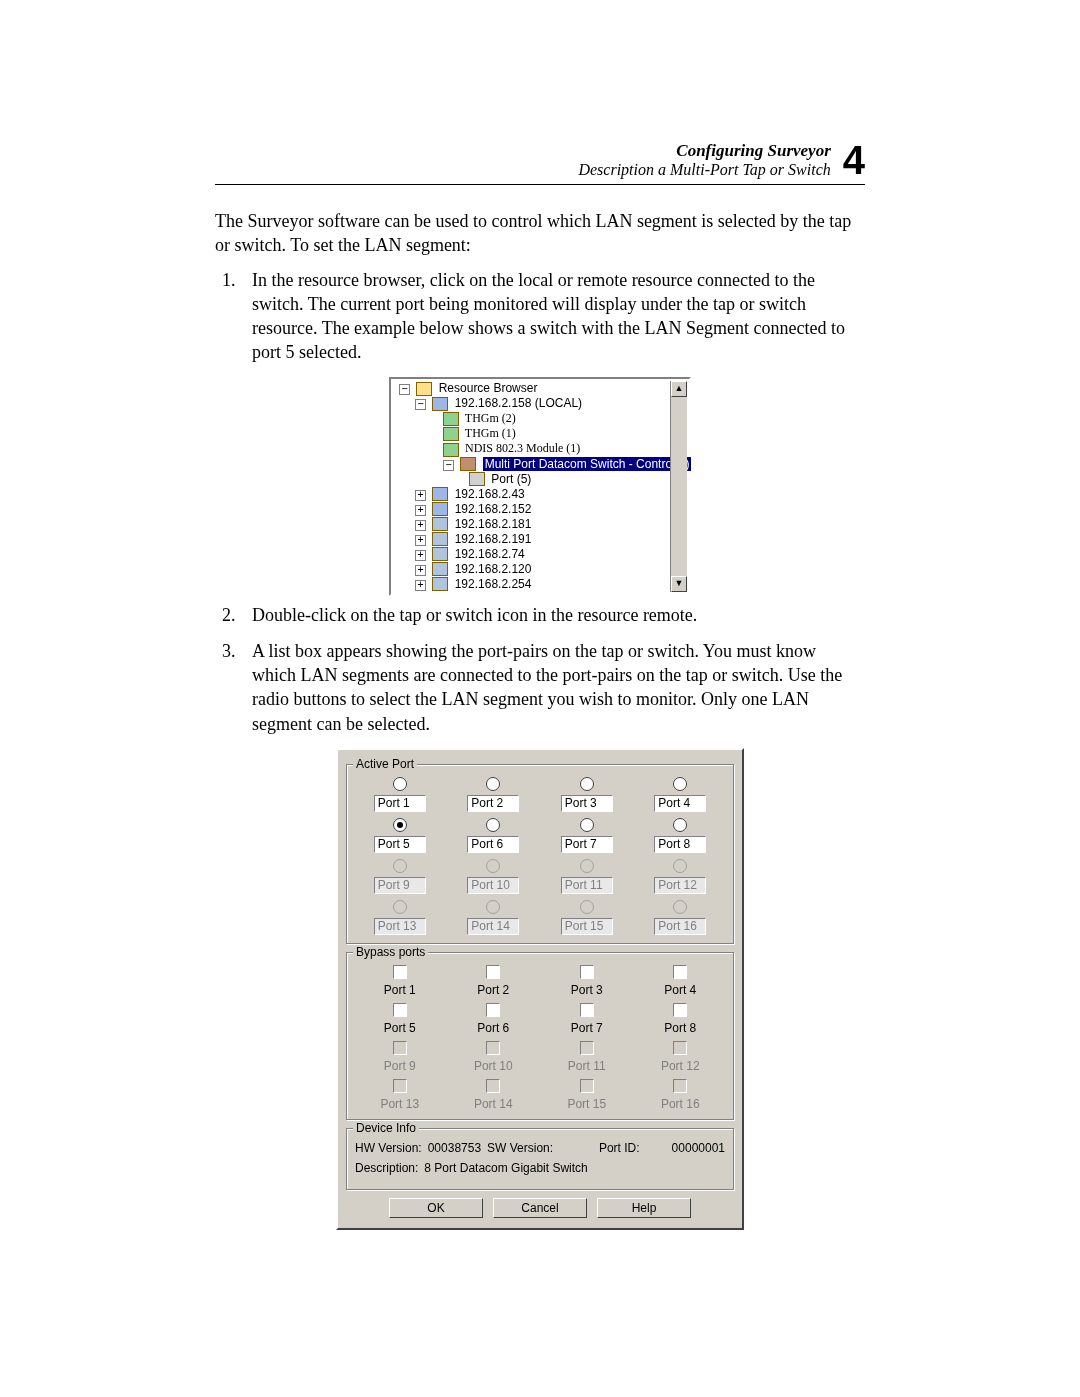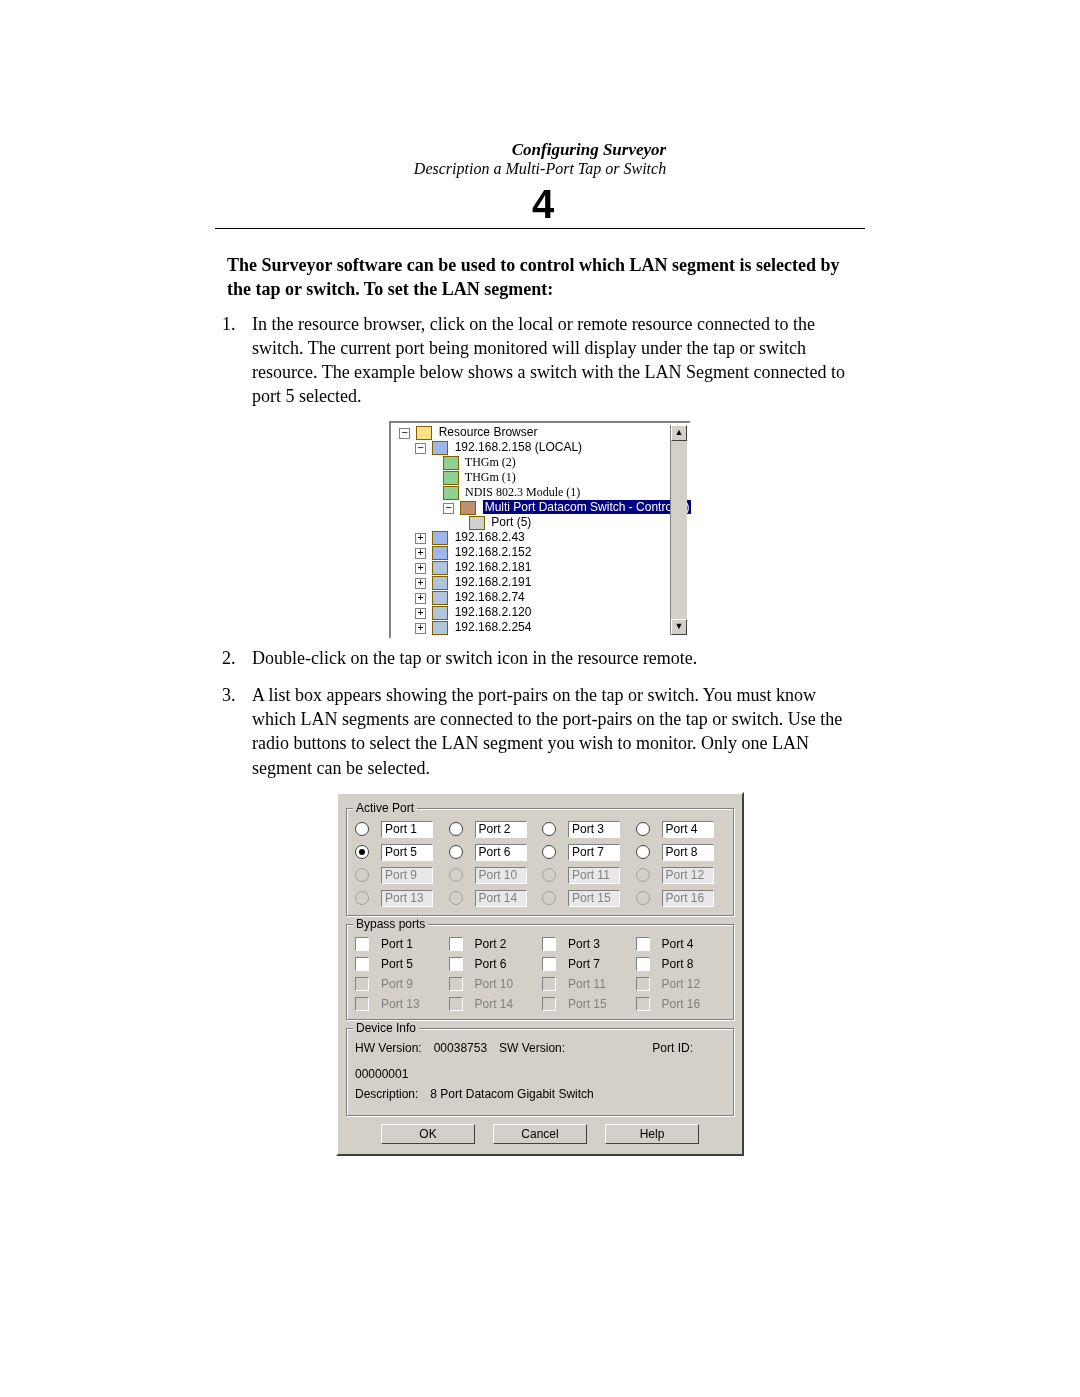--- a/index.html
+++ b/index.html
@@ -35,37 +35,35 @@
     display: inline-block;
     vertical-align: middle;
     margin-left: 6px;
     line-height: 1;
   }
   .header-block {
     display: flex;
     justify-content: flex-end;
     align-items: center;
     gap: 6px;
-    flex-direction: column;
   }
   .header-text {
     display: flex;
     flex-direction: column;
     align-items: flex-end;
     line-height: 1.15;
   }
   hr.header-rule {
     border: none;
     border-top: 1px solid #000;
     margin: 4px 0 24px 0;
   }
   .body-text {
     line-height: 1.35;
-    margin: 0 0 10px 12px;
-    font-weight: bold;
+    margin: 0 0 10px 0;
   }
   ol.steps {
     margin: 7px;
     padding-left: 0;
     list-style: none;
     counter-reset: step;
   }
   ol.steps > li {
     counter-increment: step;
     margin-bottom: 12px;
@@ -190,22 +188,23 @@
     font-size: 12px;
   }
   .port-grid {
     display: grid;
     grid-template-columns: repeat(4, 1fr);
     gap: 6px 4px;
   }
   .radio-cell, .check-cell {
     display: flex;
     align-items: center;
-    gap: 12px;
-    font-size: 12px;
+    gap: 4px;
+    font-size: 12px;
+    flex-direction: column;
   }
   .radio {
     width: 12px; height: 12px;
     border: 1px solid #404040;
     border-radius: 50%;
     background: #fff;
     display: inline-flex;
     align-items: center;
     justify-content: center;
     flex: 0 0 12px;
@@ -236,29 +235,29 @@
     border-left: 1px solid #808080;
     border-right: 1px solid #fff;
     border-bottom: 1px solid #fff;
     background: #fff;
     flex: 0 0 12px;
   }
   .chk.disabled { background:#d4d0c8;}
   .disabled-text { color:#808080; }
   .devinfo-row {
     display: flex;
-    gap: 12px;
+    gap: 6px;
     font-size: 12px;
     margin-bottom: 6px;
     flex-wrap: wrap;
   }
   .btnrow {
     display: flex;
     justify-content: center;
-    gap: 18px;
+    gap: 10px;
     margin-top: 8px;
   }
   .winbtn {
     min-width: 72px;
     text-align: center;
     font-size: 12px;
     padding: 2px 10px;
     border-top: 1px solid #fff;
     border-left: 1px solid #fff;
     border-right: 1px solid #404040;

